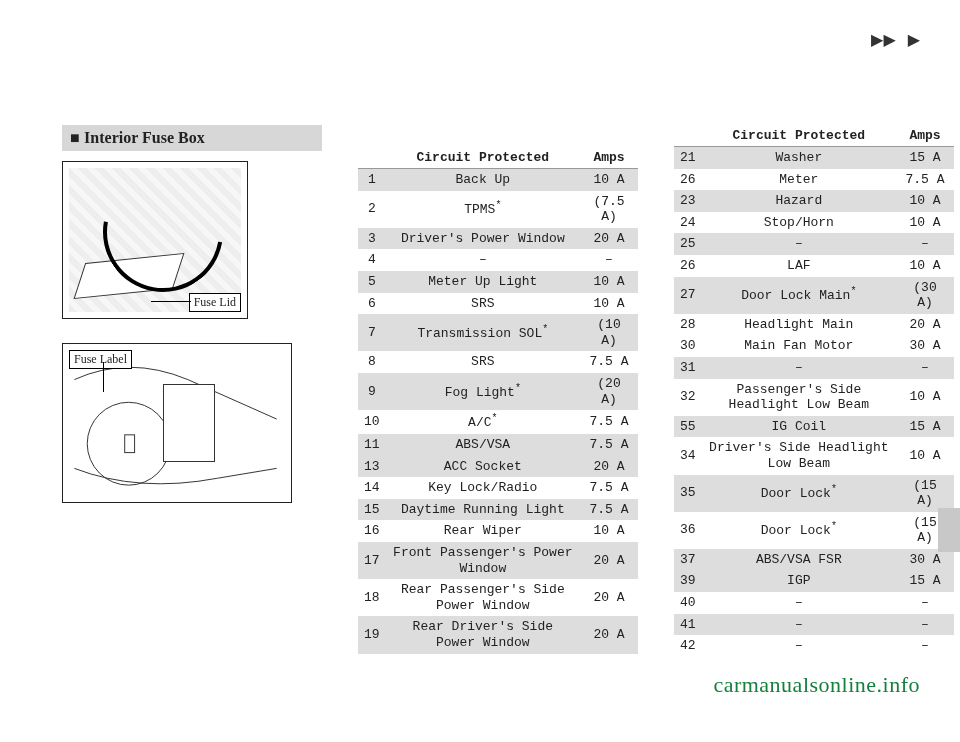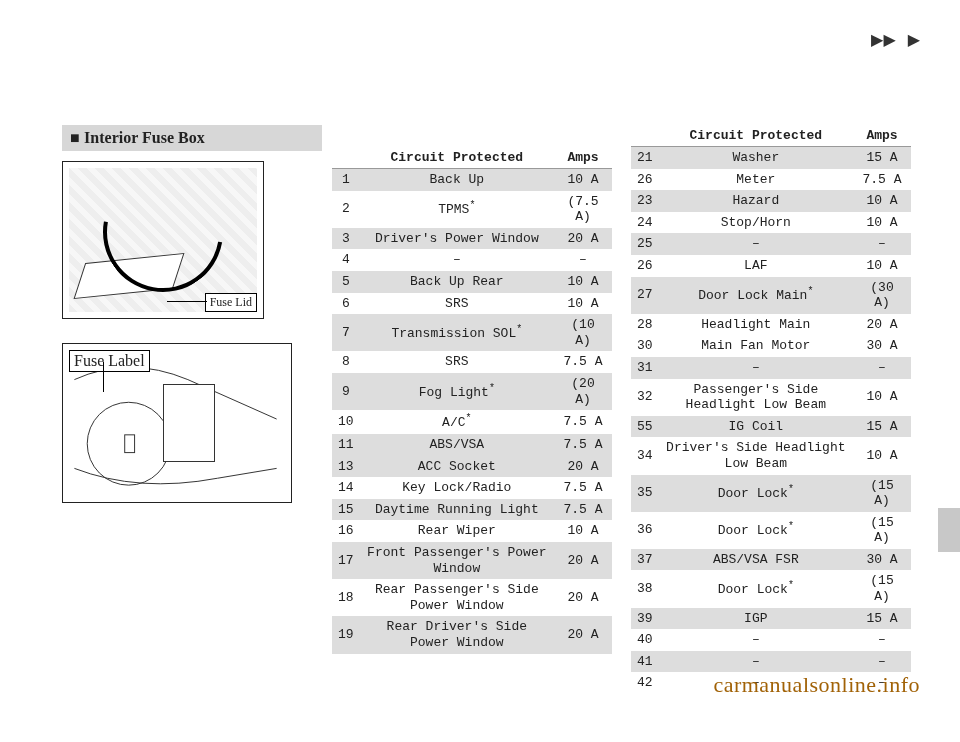--- a/index.html
+++ b/index.html
@@ -16,36 +16,36 @@
     position: absolute;
     top: 30px;
     right: 40px;
     display: flex;
     gap: 12px;
     align-items: center;
   }
   .nav-icons span { color: #333; font-size: 16px; }
   .content {
     display: flex;
-    gap: 10px;
+    gap: 36px;
     padding: 125px 40px 0 62px;
     align-items: flex-start;
   }
   .col-left { width: 260px; flex-shrink: 0; }
   .section-bar {
     background: #d7d7d7;
     padding: 4px 8px;
     font-family: "Times New Roman", serif;
     font-weight: bold;
     font-size: 16px;
     margin-bottom: 10px;
   }
   .sq { font-family: Arial, sans-serif; color:#222; }
   .diagram {
-    width: 202px;
+    width: 186px;
     height: 158px;
     margin-bottom: 24px;
     position: relative;
     border: 1px solid #222;
   }
   .diagram-inner {
     position: absolute;
     inset: 6px;
     background:
       repeating-linear-gradient(45deg, #eee 0 6px, #f7f7f7 6px 12px);
@@ -90,21 +90,21 @@
     background: #fff;
     border: 1px solid #333;
   }
   .d2-callout-box {
     position: absolute;
     top: 6px; left: 6px;
     background: #fff;
     border: 1px solid #000;
     padding: 1px 4px;
     font-family: "Times New Roman", serif;
-    font-size: 16px;
+    font-size: 12px;
   }
   .col-table { flex: 1; }
   table {
     border-collapse: collapse;
     width: 280px;
     font-family: Liberation Mono, monospace;
     font-size: 13px;
   }
   table.left { margin-top: 22px; }
   table th {
@@ -120,21 +120,21 @@
     line-height: 1.2;
   }
   table td.num { width: 26px; }
   table td.amp { width: 58px; }
   tr.shade td { background: #ddd; }
   .watermark {
     position: absolute;
     bottom: 44px;
     right: 40px;
     font-size: 22px;
-    color: #a16207;
+    color: #15803d;
     font-family: "Times New Roman", serif;
     letter-spacing: 0.5px;
     user-select: none;
   }
   .side-tab {
     position: absolute;
     right: 0;
     top: 508px;
     width: 22px;
     height: 44px;
@@ -220,21 +220,21 @@
             <td>Driver's Power Window</td>
             <td class="amp">20 A</td>
           </tr>
           <tr>
             <td class="num">4</td>
             <td>–</td>
             <td class="amp">–</td>
           </tr>
           <tr class="shade">
             <td class="num">5</td>
-            <td>Back Up Rear</td>
+            <td>Meter Up Light</td>
             <td class="amp">10 A</td>
           </tr>
           <tr>
             <td class="num">6</td>
             <td>SRS</td>
             <td class="amp">10 A</td>
           </tr>
           <tr class="shade">
             <td class="num">7</td>
             <td>Transmission SOL<span class="star">*</span></td>
@@ -382,25 +382,20 @@
           <tr>
             <td class="num">36</td>
             <td>Door Lock<span class="star">*</span></td>
             <td class="amp">(15 A)</td>
           </tr>
           <tr class="shade">
             <td class="num">37</td>
             <td>ABS/VSA FSR</td>
             <td class="amp">30 A</td>
           </tr>
-          <tr>
-            <td class="num">38</td>
-            <td>Door Lock<span class="star">*</span></td>
-            <td class="amp">(15 A)</td>
-          </tr>
           <tr class="shade">
             <td class="num">39</td>
             <td>IGP</td>
             <td class="amp">15 A</td>
           </tr>
           <tr>
             <td class="num">40</td>
             <td>–</td>
             <td class="amp">–</td>
           </tr>

